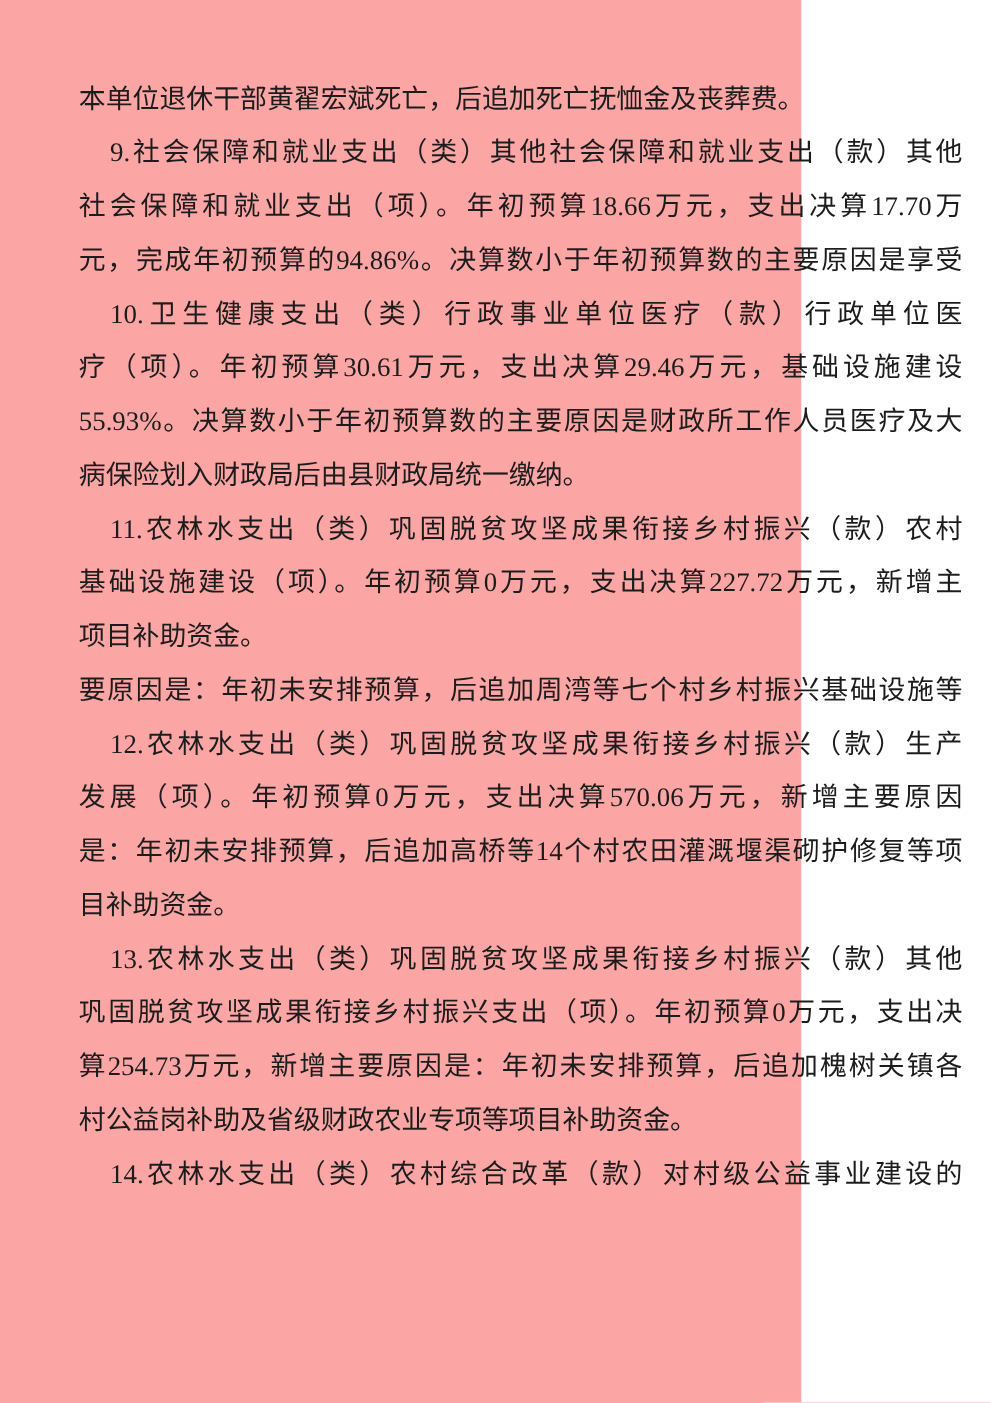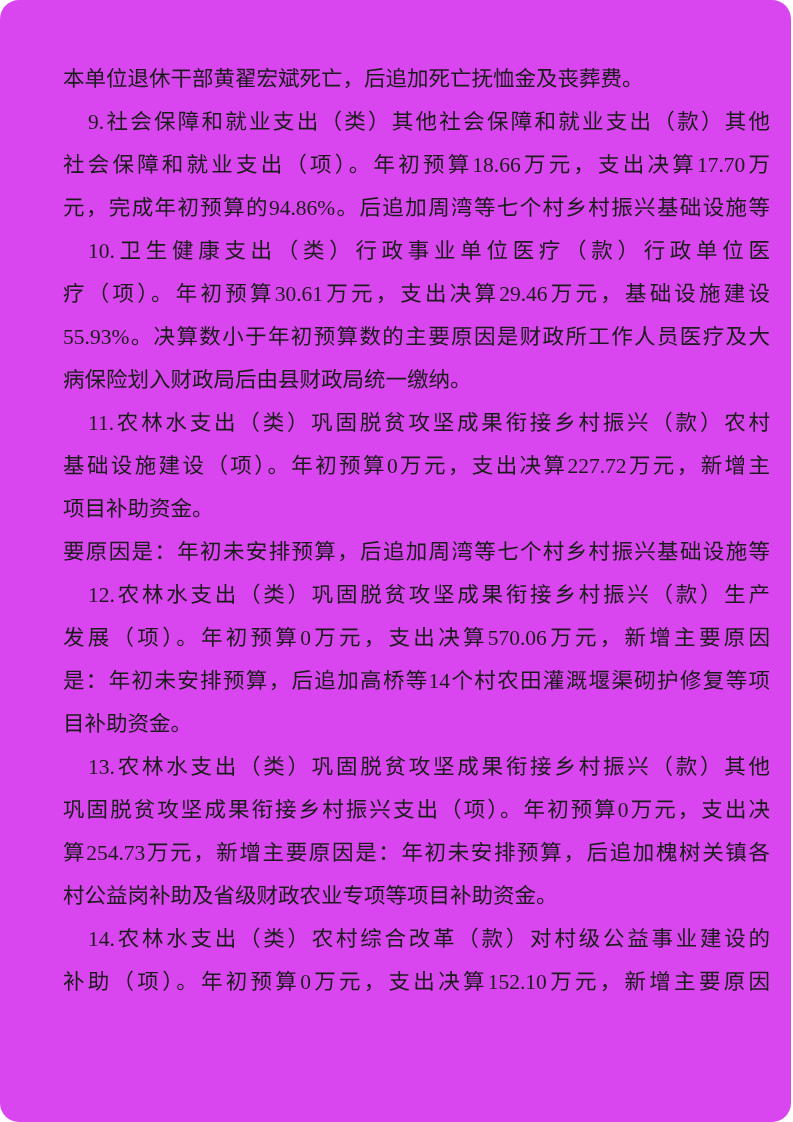--- a/index.html
+++ b/index.html
@@ -7,24 +7,23 @@
     padding: 0;
   }
   body {
     width: 793px;
     height: 1122px;
     background: #ffffff;
     overflow: hidden;
   }
   .page {
     position: relative;
-    width: 791px;
+    width: 641px;
     height: 1122px;
-    background: #d946ef;
-    border-radius: 19px;
+    background: #fca5a5;
   }
   .text-block {
     position: absolute;
     left: 63px;
     top: 58px;
     width: 707px;
     font-family: "Liberation Serif", "DejaVu Serif", serif;
     font-size: 21.5px;
     color: #1c1c1c;
   }
@@ -47,33 +46,32 @@
   }
 </style>
 </head>
 <body>
 
 <div class="page">
   <div class="text-block">
       <div class="text-line para-end">本单位退休干部黄翟宏斌死亡，后追加死亡抚恤金及丧葬费。</div>
       <div class="text-line first">9.社会保障和就业支出（类）其他社会保障和就业支出（款）其他</div>
       <div class="text-line">社会保障和就业支出（项）。年初预算18.66万元，支出决算17.70万</div>
-      <div class="text-line">元，完成年初预算的94.86%。后追加周湾等七个村乡村振兴基础设施等</div>
+      <div class="text-line">元，完成年初预算的94.86%。决算数小于年初预算数的主要原因是享受</div>
       <div class="text-line first">10.卫生健康支出（类）行政事业单位医疗（款）行政单位医</div>
       <div class="text-line">疗（项）。年初预算30.61万元，支出决算29.46万元，基础设施建设</div>
       <div class="text-line">55.93%。决算数小于年初预算数的主要原因是财政所工作人员医疗及大</div>
       <div class="text-line para-end">病保险划入财政局后由县财政局统一缴纳。</div>
       <div class="text-line first">11.农林水支出（类）巩固脱贫攻坚成果衔接乡村振兴（款）农村</div>
       <div class="text-line">基础设施建设（项）。年初预算0万元，支出决算227.72万元，新增主</div>
       <div class="text-line para-end">项目补助资金。</div>
       <div class="text-line">要原因是：年初未安排预算，后追加周湾等七个村乡村振兴基础设施等</div>
       <div class="text-line first">12.农林水支出（类）巩固脱贫攻坚成果衔接乡村振兴（款）生产</div>
       <div class="text-line">发展（项）。年初预算0万元，支出决算570.06万元，新增主要原因</div>
       <div class="text-line">是：年初未安排预算，后追加高桥等14个村农田灌溉堰渠砌护修复等项</div>
       <div class="text-line para-end">目补助资金。</div>
       <div class="text-line first">13.农林水支出（类）巩固脱贫攻坚成果衔接乡村振兴（款）其他</div>
       <div class="text-line">巩固脱贫攻坚成果衔接乡村振兴支出（项）。年初预算0万元，支出决</div>
       <div class="text-line">算254.73万元，新增主要原因是：年初未安排预算，后追加槐树关镇各</div>
       <div class="text-line para-end">村公益岗补助及省级财政农业专项等项目补助资金。</div>
       <div class="text-line first">14.农林水支出（类）农村综合改革（款）对村级公益事业建设的</div>
-      <div class="text-line">补助（项）。年初预算0万元，支出决算152.10万元，新增主要原因</div>
     </div>
 </div>
 
 </body></html>

